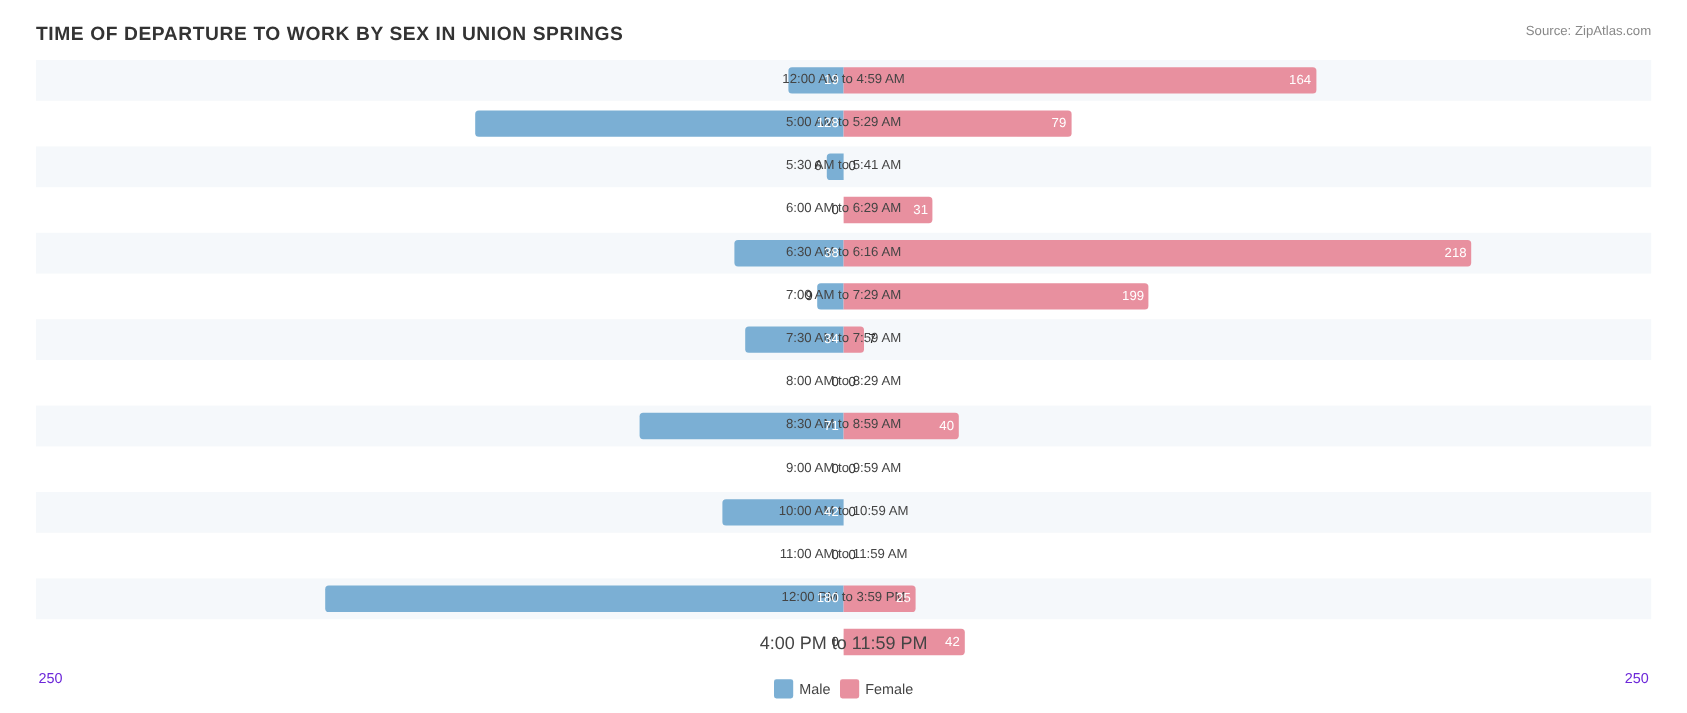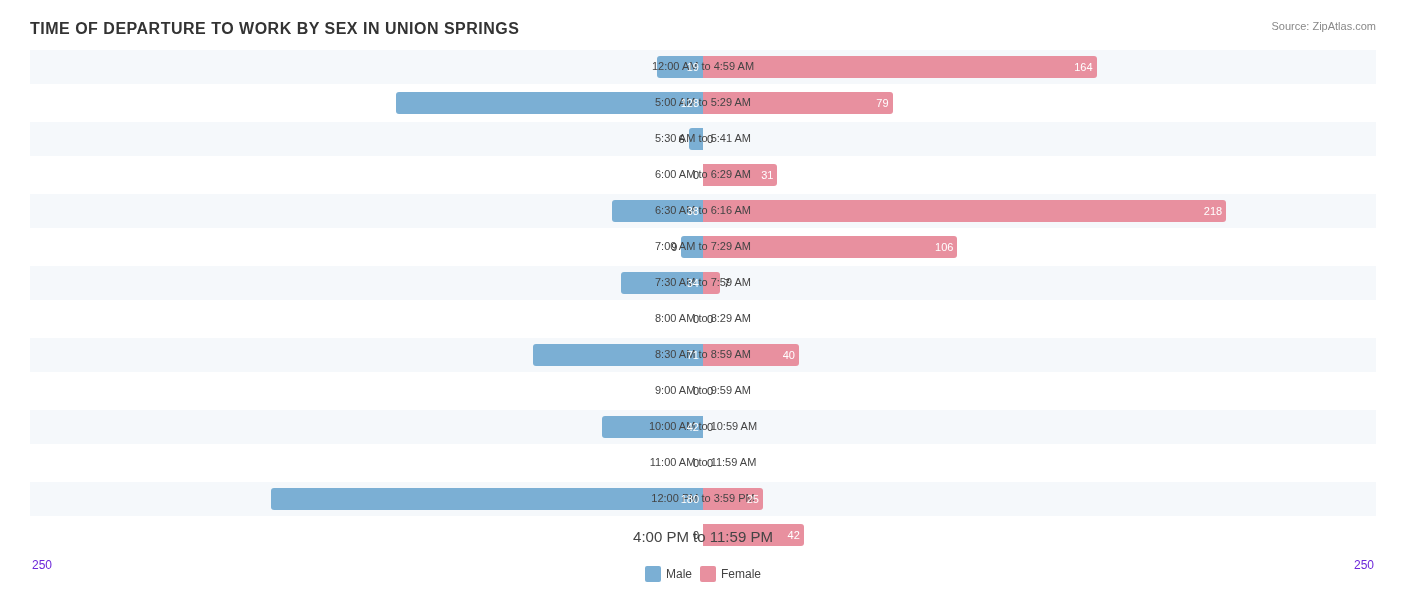--- a/index.html
+++ b/index.html
@@ -118,21 +118,21 @@
       </div>
       <div class="row" style="position: relative; height: 34px; background: rgb(245, 248, 251);">
         <div style="position: absolute; font-size: 11px; top: 50%; transform: translateY(-50%); z-index: 3; white-space: nowrap; color: rgb(255, 255, 255); right: calc(50% + 4px); text-align: left;">38</div>
         <div style="position: absolute; font-size: 11px; top: 50%; transform: translateY(-50%) translateX(-100%); z-index: 3; white-space: nowrap; color: rgb(255, 255, 255); left: calc(50% + 519.2px);">218</div>
         <div style="position: absolute; height: 22px; background: rgb(123, 175, 212); border-radius: 3px 0px 0px 3px; top: 50%; transform: translateY(-50%); right: 50%; width: 91.2px; z-index: 1;"></div>
         <div style="position: absolute; height: 22px; background: rgb(232, 144, 159); border-radius: 0px 3px 3px 0px; top: 50%; transform: translateY(-50%); left: 50%; width: 523.2px; z-index: 1;"></div>
         <div class="label-center" style="position: absolute; left: 50%; transform: translateX(-50%); font-size: 11px; color: rgb(68, 68, 68); white-space: nowrap; z-index: 2; top: 50%; margin-top: -7px;">6:30 AM to 6:16 AM</div>
       </div>
       <div class="row" style="position: relative; height: 34px; background: rgb(255, 255, 255);">
         <div style="position: absolute; font-size: 11px; top: 50%; transform: translateY(-50%); z-index: 3; white-space: nowrap; color: rgb(51, 51, 51); right: calc(50% + 25.6px); text-align: right;">9</div>
-        <div style="position: absolute; font-size: 11px; top: 50%; transform: translateY(-50%) translateX(-100%); z-index: 3; white-space: nowrap; color: rgb(255, 255, 255); left: calc(50% + 250.4px);">106</div>
+        <div style="position: absolute; font-size: 11px; top: 50%; transform: translateY(-50%) translateX(-100%); z-index: 3; white-space: nowrap; color: rgb(255, 255, 255); left: calc(50% + 250.4px);">199</div>
         <div style="position: absolute; height: 22px; background: rgb(123, 175, 212); border-radius: 3px 0px 0px 3px; top: 50%; transform: translateY(-50%); right: 50%; width: 21.6px; z-index: 1;"></div>
         <div style="position: absolute; height: 22px; background: rgb(232, 144, 159); border-radius: 0px 3px 3px 0px; top: 50%; transform: translateY(-50%); left: 50%; width: 254.4px; z-index: 1;"></div>
         <div class="label-center" style="position: absolute; left: 50%; transform: translateX(-50%); font-size: 11px; color: rgb(68, 68, 68); white-space: nowrap; z-index: 2; top: 50%; margin-top: -7px;">7:00 AM to 7:29 AM</div>
       </div>
       <div class="row" style="position: relative; height: 34px; background: rgb(245, 248, 251);">
         <div style="position: absolute; font-size: 11px; top: 50%; transform: translateY(-50%); z-index: 3; white-space: nowrap; color: rgb(255, 255, 255); right: calc(50% + 4px); text-align: left;">34</div>
         <div style="position: absolute; font-size: 11px; top: 50%; transform: translateY(-50%); z-index: 3; white-space: nowrap; color: rgb(51, 51, 51); left: calc(50% + 20.8px);">7</div>
         <div style="position: absolute; height: 22px; background: rgb(123, 175, 212); border-radius: 3px 0px 0px 3px; top: 50%; transform: translateY(-50%); right: 50%; width: 81.6px; z-index: 1;"></div>
         <div style="position: absolute; height: 22px; background: rgb(232, 144, 159); border-radius: 0px 3px 3px 0px; top: 50%; transform: translateY(-50%); left: 50%; width: 16.8px; z-index: 1;"></div>
         <div class="label-center" style="position: absolute; left: 50%; transform: translateX(-50%); font-size: 11px; color: rgb(68, 68, 68); white-space: nowrap; z-index: 2; top: 50%; margin-top: -7px;">7:30 AM to 7:59 AM</div>

